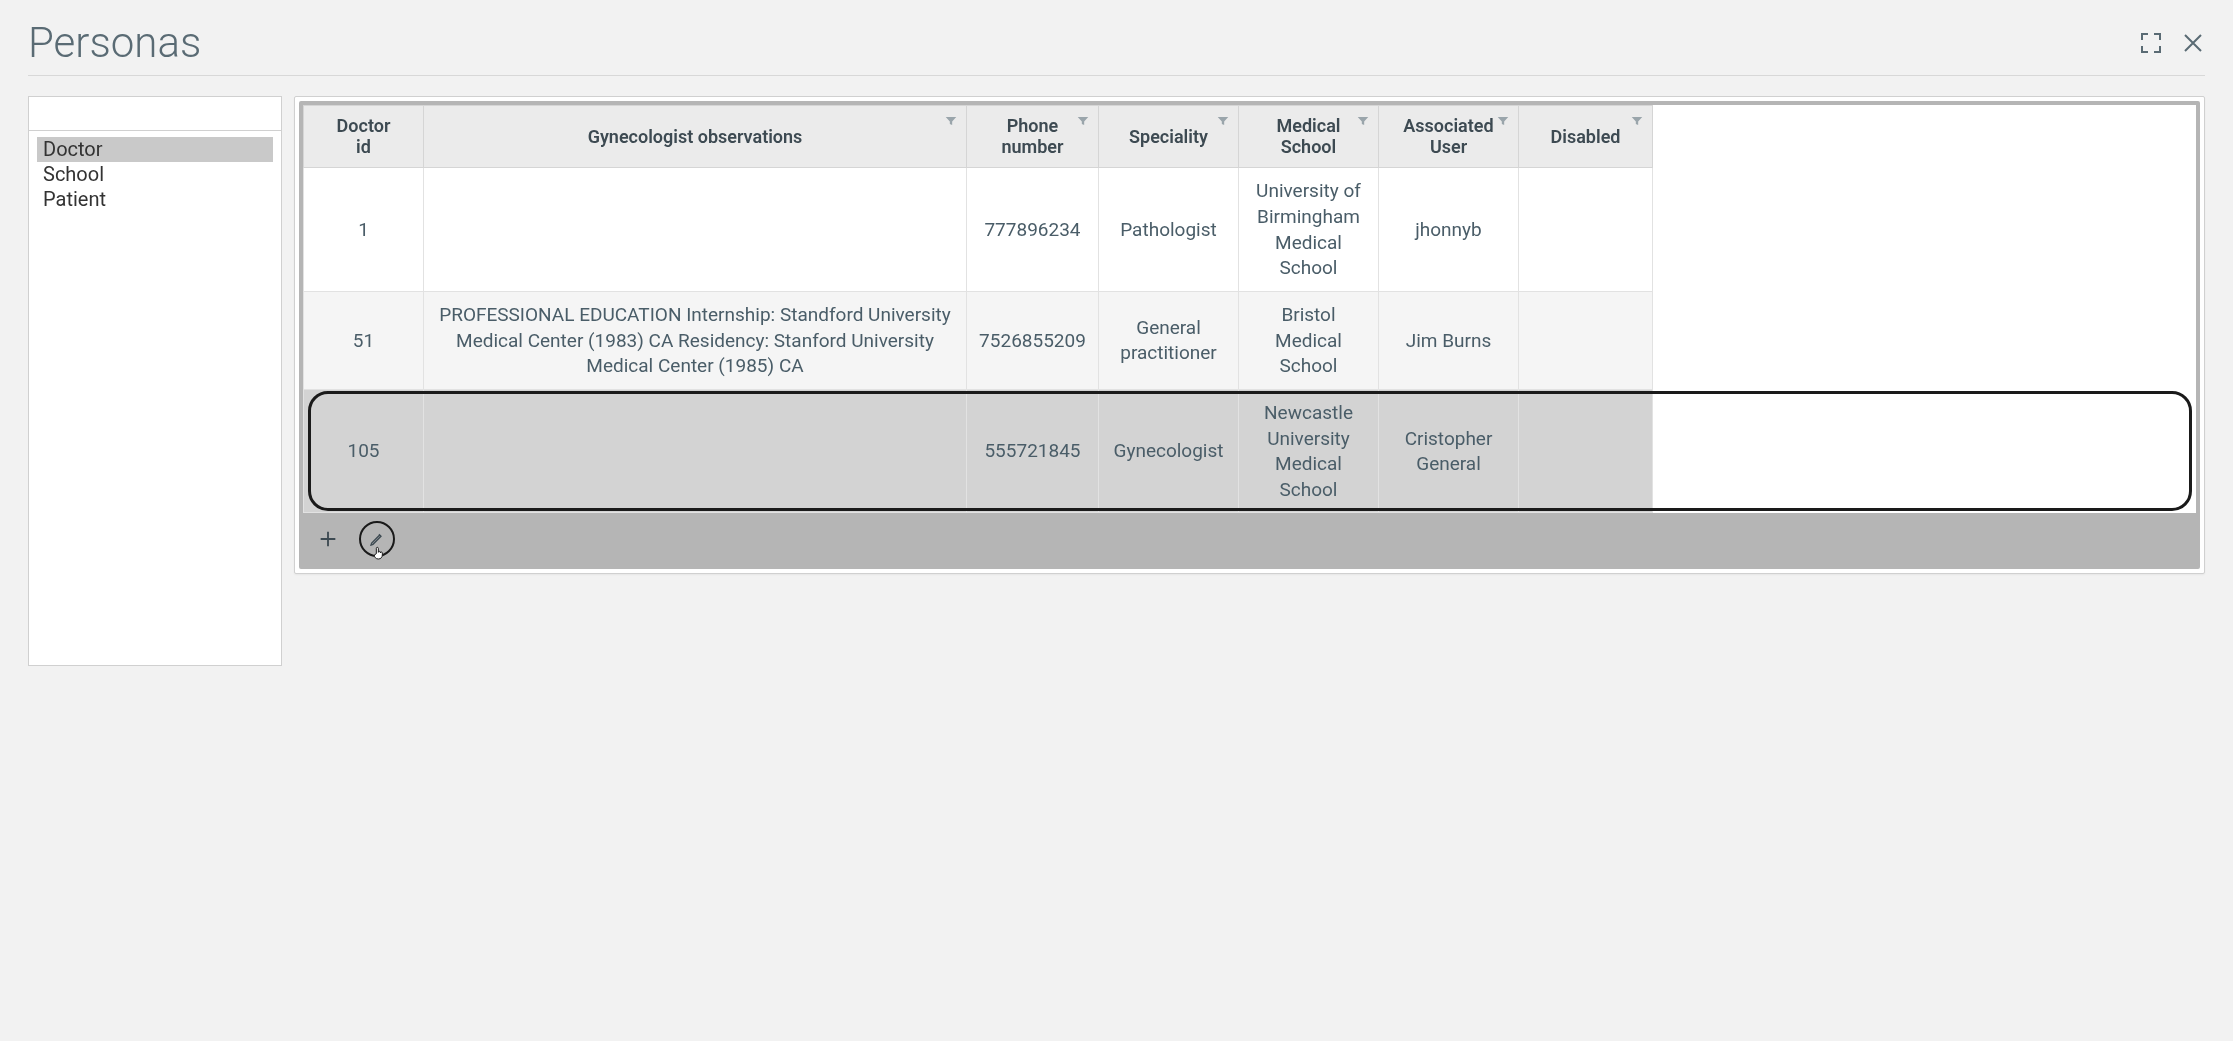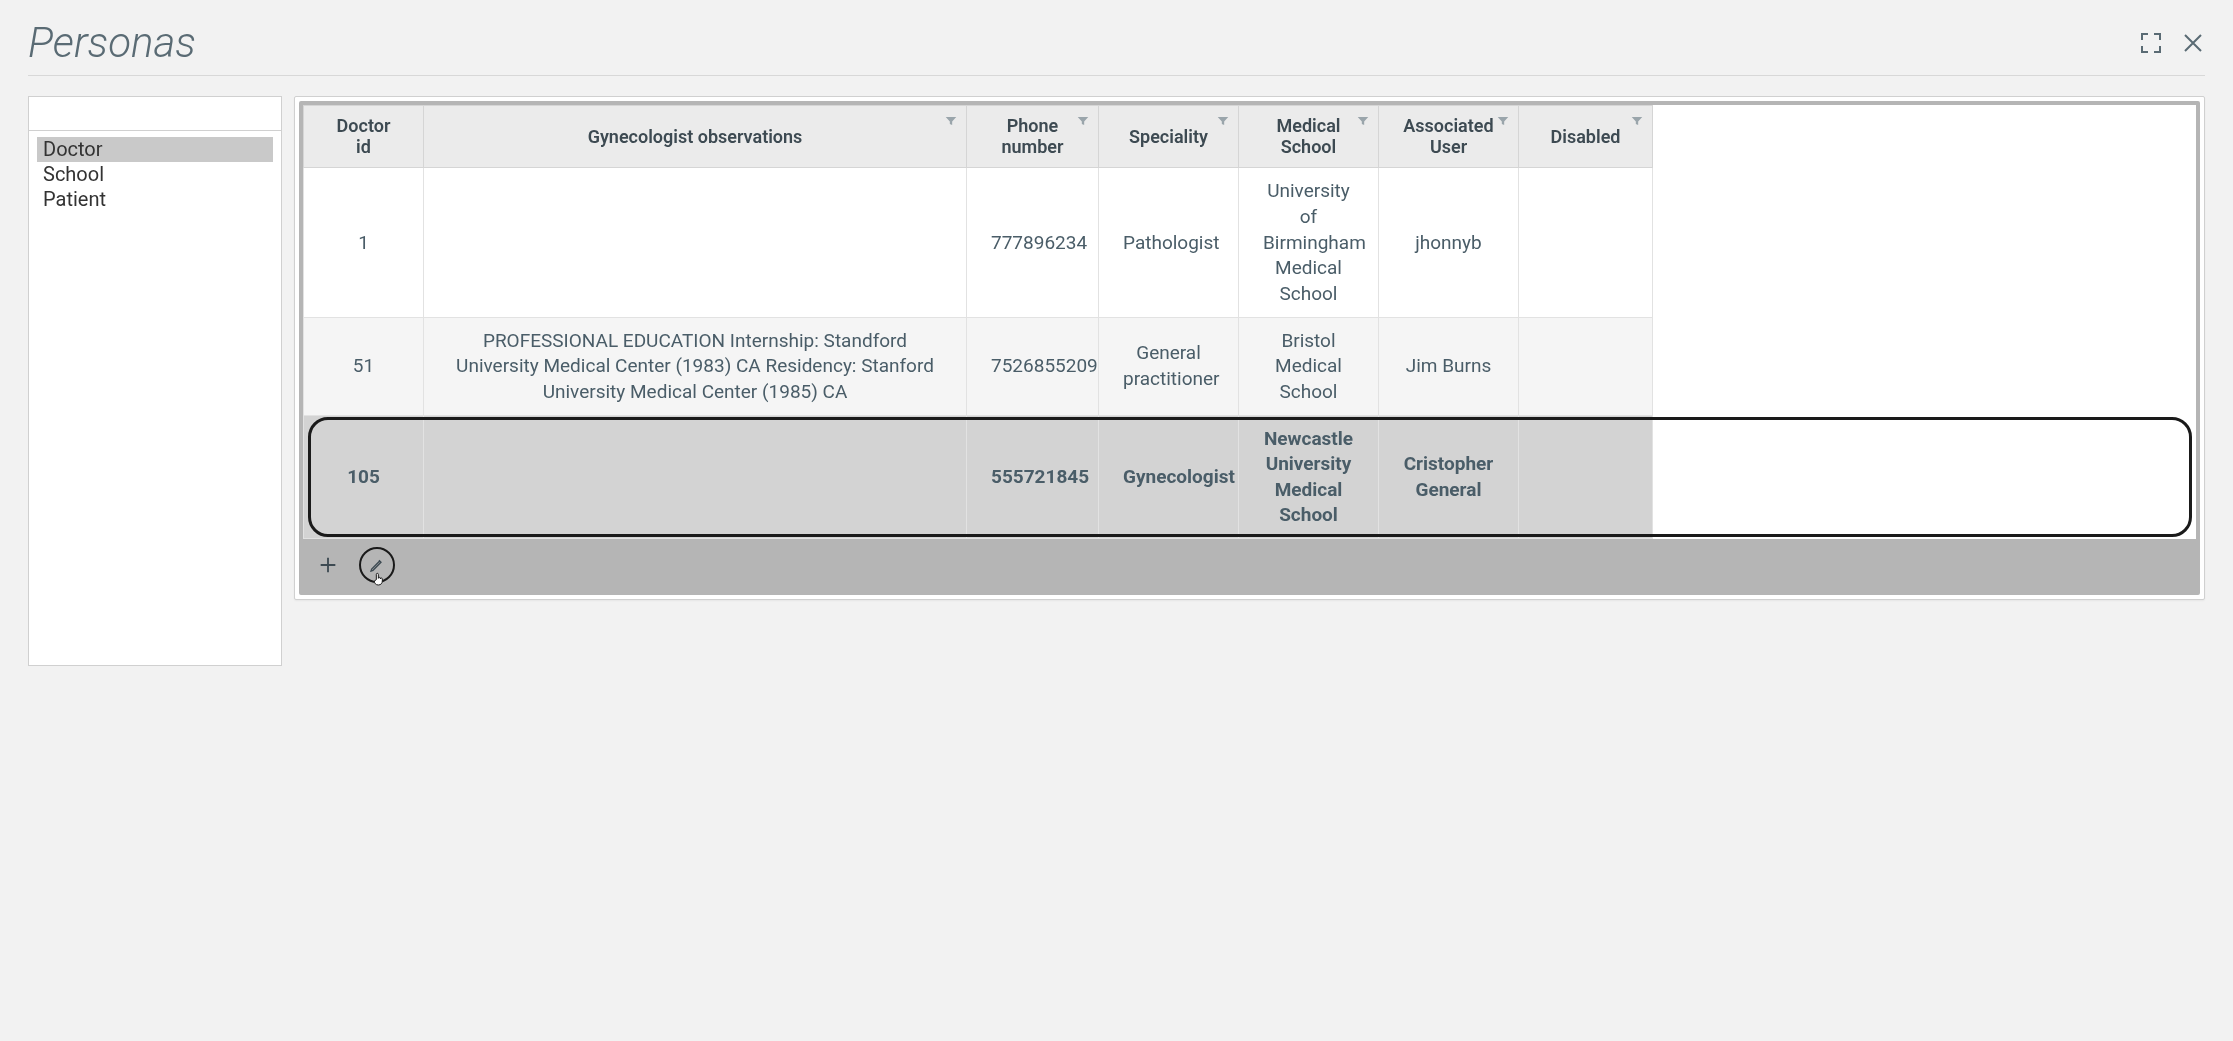--- a/index.html
+++ b/index.html
@@ -13,21 +13,20 @@
     display: flex;
     align-items: center;
     justify-content: space-between;
     border-bottom: 1px solid #d8d8d8;
     padding-bottom: 8px;
   }
   .title {
     font-size: 42px;
     font-weight: 300;
     color: #5a6b74;
-    font-style: italic;
   }
   .header-actions {
     display: flex;
     gap: 18px;
     align-items: center;
   }
   .icon-btn {
     width: 24px;
     height: 24px;
     cursor: pointer;
@@ -115,33 +114,32 @@
     position: absolute;
     right: 8px;
     top: 8px;
     width: 14px;
     height: 14px;
     color: #9aa5ab;
     cursor: pointer;
   }
   tbody td {
     border: 1px solid #e2e2e2;
-    padding: 10px 24px;
+    padding: 10px 12px;
     text-align: center;
     font-size: 19px;
     color: #4a5d68;
     vertical-align: middle;
     line-height: 1.35;
   }
   tbody tr:nth-child(even) td {
     background: #f5f5f5;
   }
   tbody tr.selected td {
     background: #d3d3d3 !important;
-    font-weight: bold;
   }
   .toolbar {
     background: #b5b5b5;
     padding: 8px 14px;
     display: flex;
     align-items: center;
     gap: 20px;
   }
   .tb-btn {
     width: 22px;

